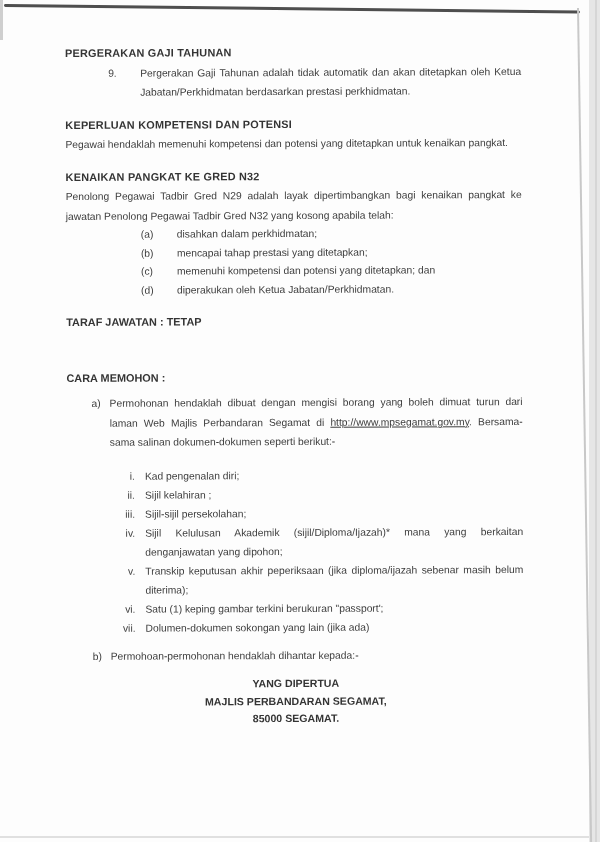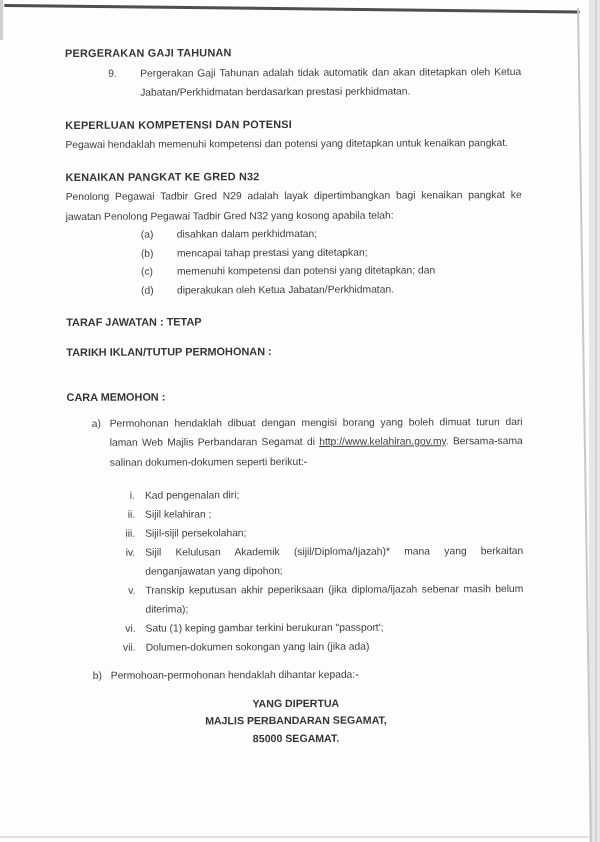--- a/index.html
+++ b/index.html
@@ -106,28 +106,27 @@
       </div>
       <div class="cond">
         <span class="clabel">(d)</span>
         <p>diperakukan oleh Ketua Jabatan/Perkhidmatan.</p>
       </div>
     </div>
 
     <p class="boldline taraf">TARAF JAWATAN : TETAP</p>
 
     <div class="tarikh">
-      <span class="tlabel">TARIKH IKLAN/TUTUP PERMOHONAN :</span>
     </div>
 
     <p class="boldline cara">CARA MEMOHON :</p>
 
     <div class="alpha">
       <span class="albl">a)</span>
-      <p><span>Permohonan hendaklah dibuat dengan mengisi borang yang boleh dimuat turun dari laman Web Majlis Perbandaran Segamat di </span><a class="doclink">http://www.kelahiran.gov.my</a><span>.  Bersama-sama salinan dokumen-dokumen seperti berikut:-</span></p>
+      <p><span>Permohonan hendaklah dibuat dengan mengisi borang yang boleh dimuat turun dari laman Web Majlis Perbandaran Segamat di </span><a class="doclink">http://www.mpsegamat.gov.my</a><span>.  Bersama-sama salinan dokumen-dokumen seperti berikut:-</span></p>
     </div>
 
     <div class="dlist">
       <div class="drow">
         <span class="dnum">i.</span>
         <p>Kad pengenalan diri;</p>
       </div>
       <div class="drow">
         <span class="dnum">ii.</span>
         <p>Sijil kelahiran ;</p>

